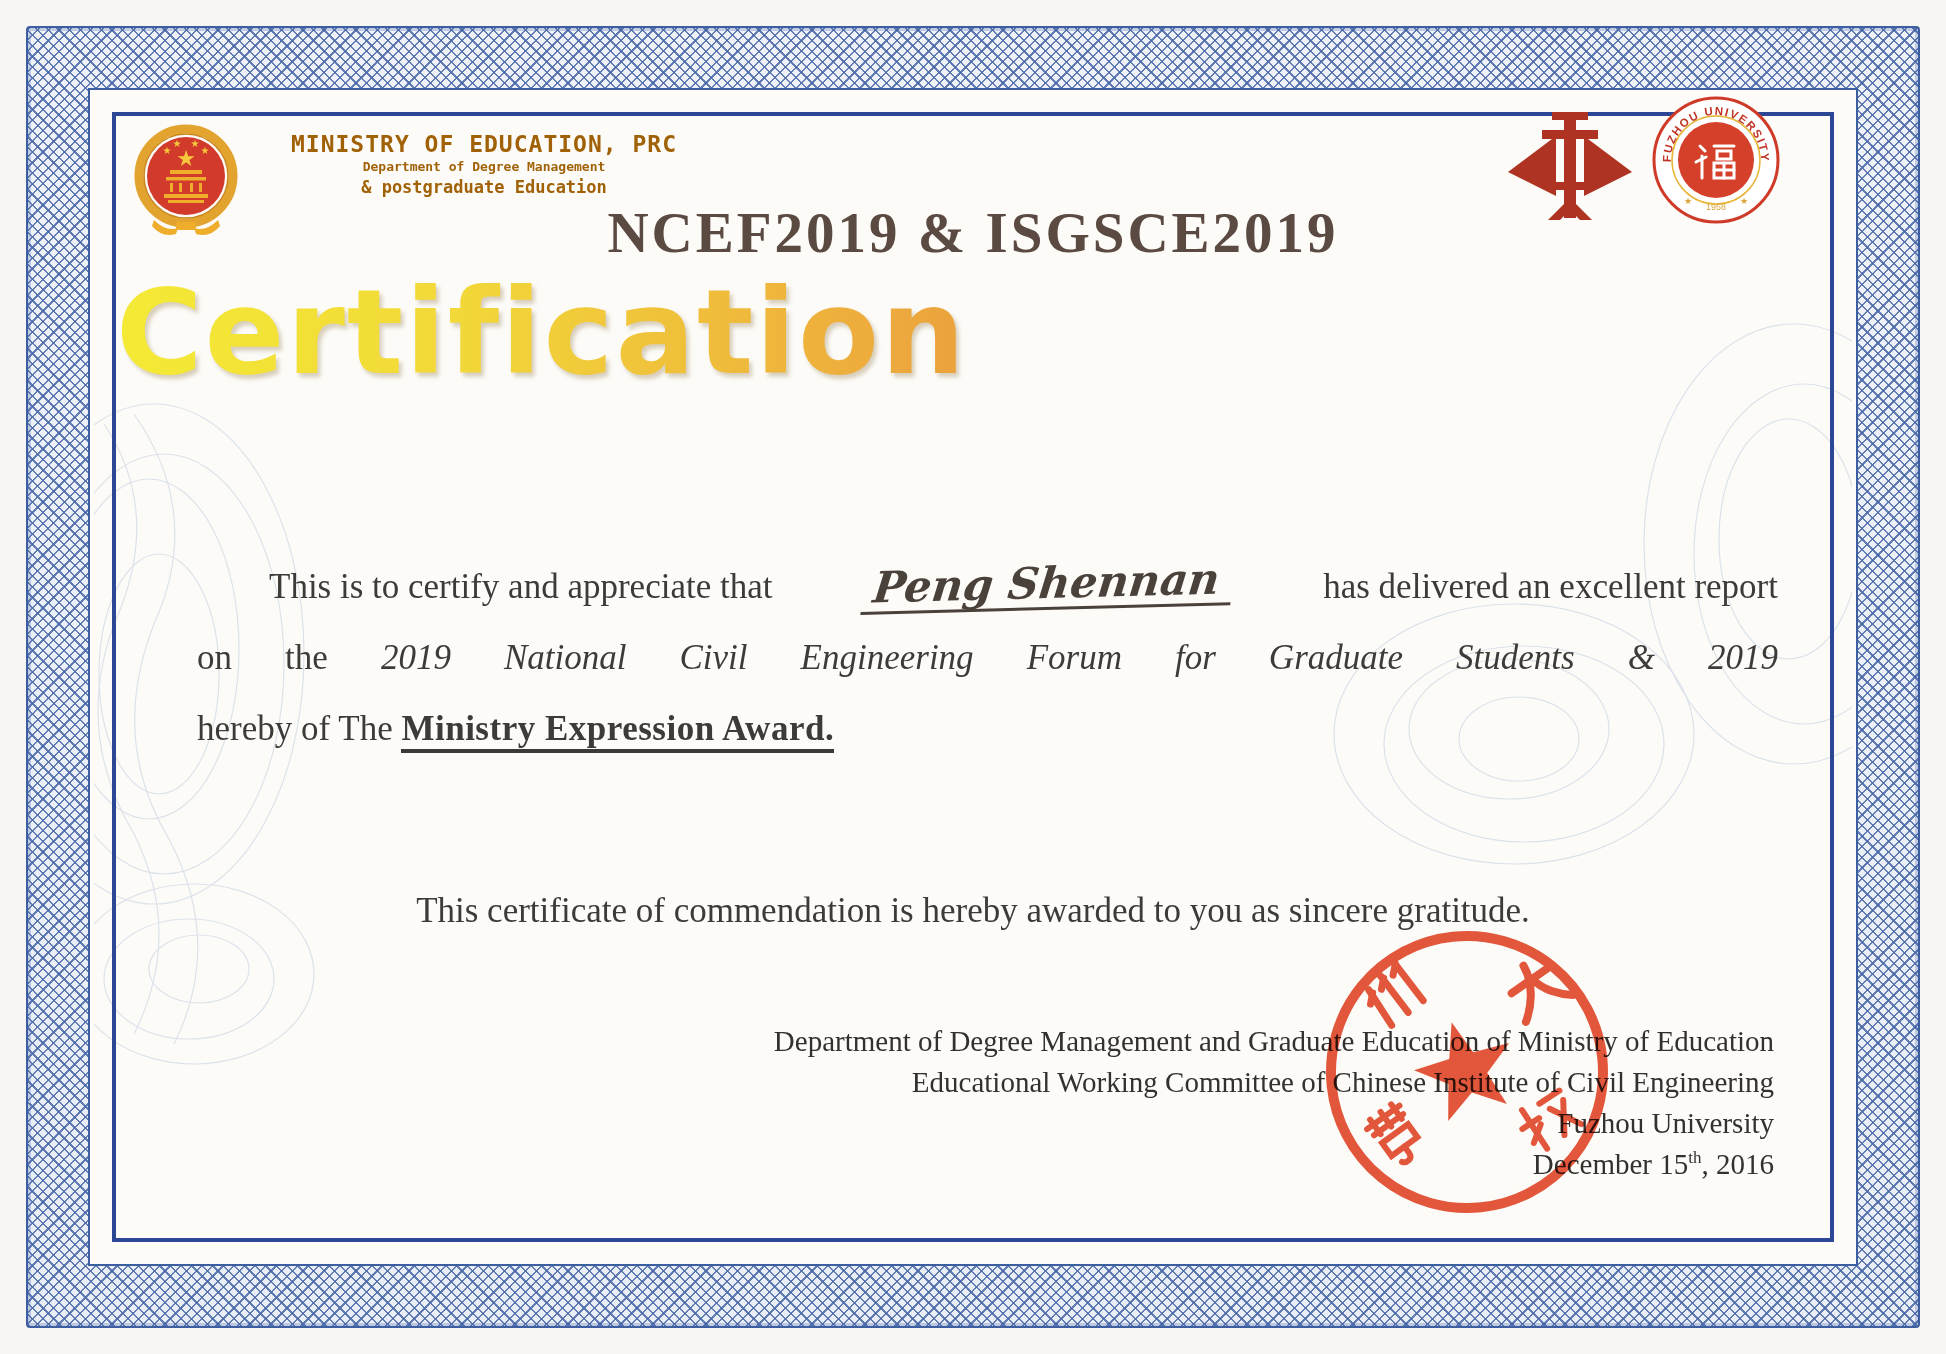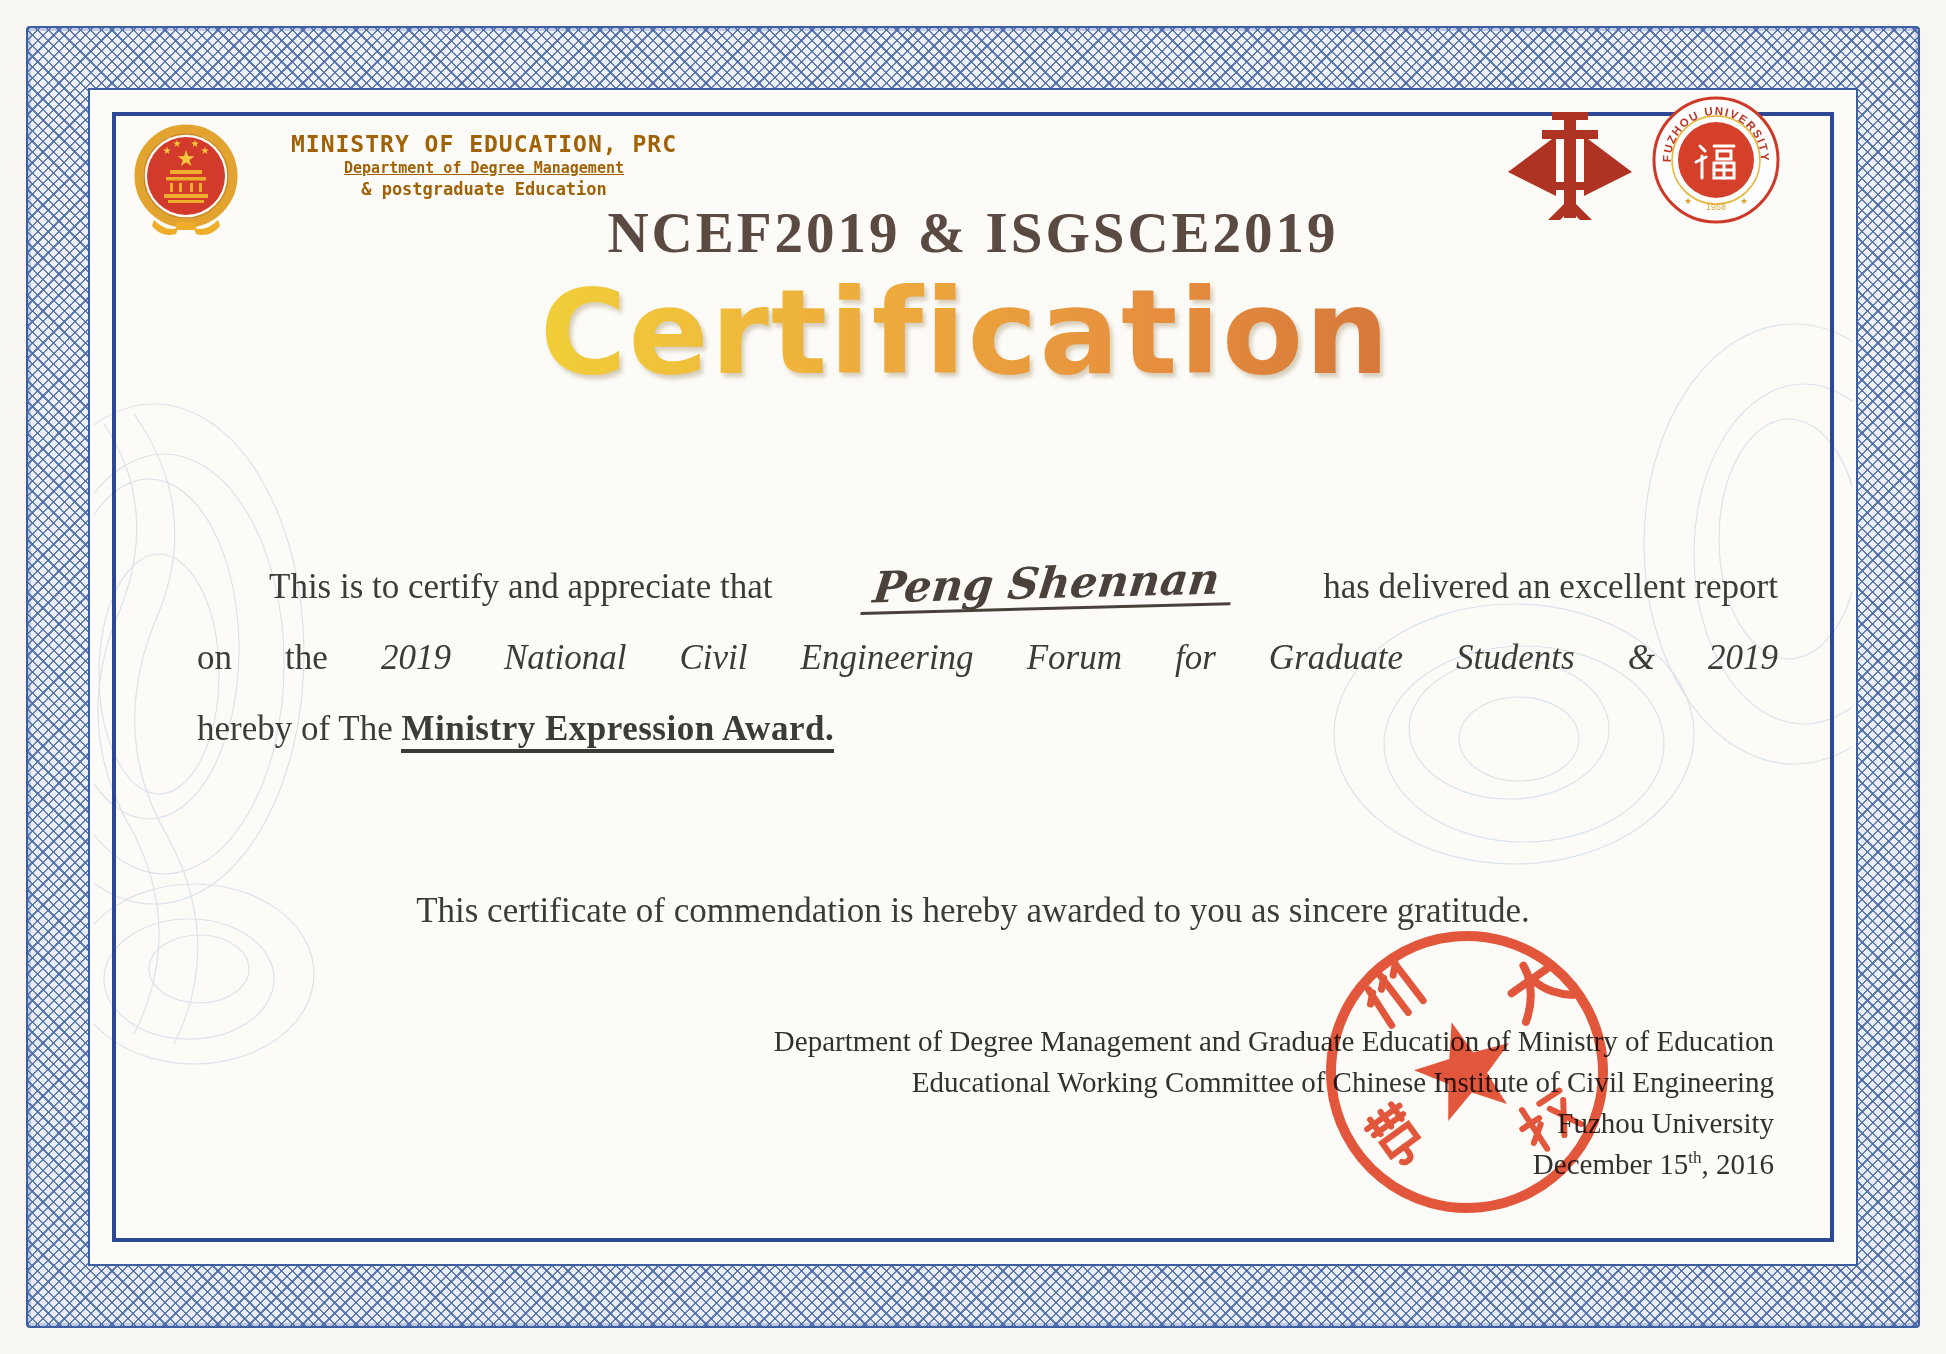--- a/index.html
+++ b/index.html
@@ -25,32 +25,32 @@
   .watermarks{position:absolute;inset:94px;opacity:.55;pointer-events:none;}
   .content{position:absolute;inset:116px;}
 
   
   .emblem{position:absolute;left:18px;top:2px;}
   .ministry{
     position:absolute;left:128px;top:14px;width:480px;text-align:center;
     font-family:"DejaVu Sans Mono",monospace;font-weight:bold;color:#a16207;
   }
   .ministry .m1{font-size:23px;letter-spacing:1px;line-height:1.25;}
-  .ministry .m2{font-size:15px;line-height:1.3;text-decoration:underline;}
+  .ministry .m2{font-size:13px;line-height:1.3;}
   .ministry .m3{font-size:17px;line-height:1.3;}
   .logo-cice{position:absolute;right:192px;top:-8px;}
   .logo-fzu{position:absolute;right:48px;top:-22px;}
 
   
   .title-event{
     position:absolute;left:0;right:0;top:86px;text-align:center;
     font-size:57px;font-weight:bold;color:#5b4a42;letter-spacing:3px;line-height:1.1;
   }
   .title-main{
-    position:absolute;left:0;right:15px;top:150px;text-align:center;
+    position:absolute;left:0;right:15px;top:150px;
     font-family:"DejaVu Sans",sans-serif;font-weight:bold;font-size:118px;letter-spacing:2px;line-height:1.12;
     background:linear-gradient(90deg,#f4ea35 0%,#f2d838 20%,#eeb03c 42%,#e68d3e 62%,#cf7038 80%,#9f5c33 100%);
     -webkit-background-clip:text;background-clip:text;color:transparent;
     filter:drop-shadow(3px 4px 2px rgba(130,100,40,.30));
   }
 
   
   .para{position:absolute;left:38px;right:52px;top:435px;font-size:35px;color:#3d3b38;}
   .para .pline{line-height:71px;white-space:nowrap;margin-left:43px;}
   .line1{display:flex;justify-content:space-between;align-items:baseline;}

